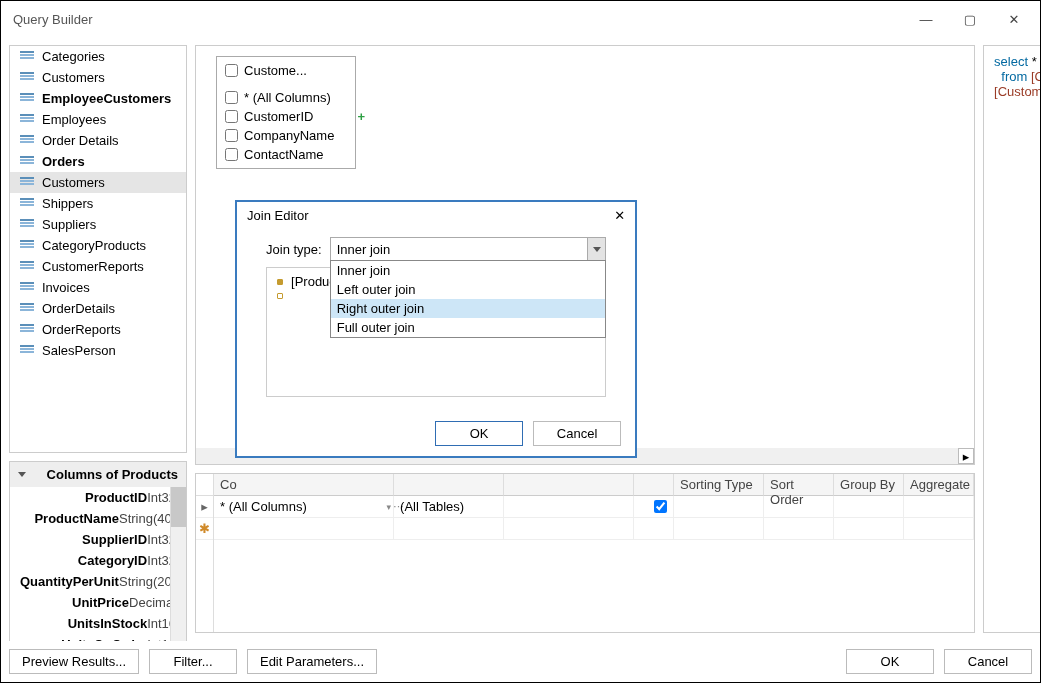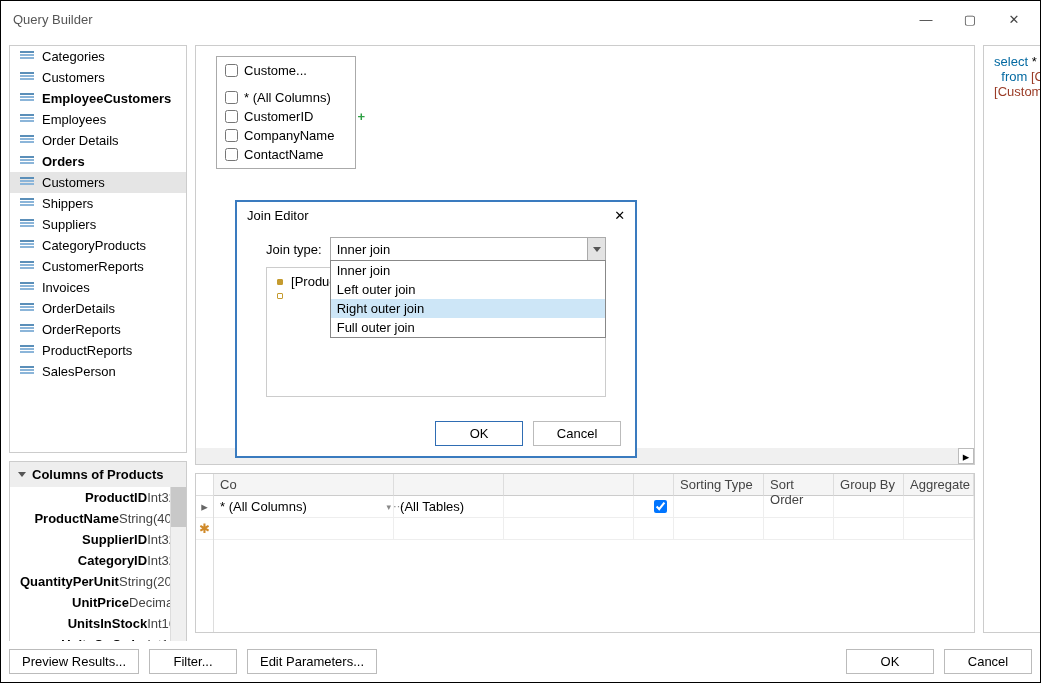--- a/index.html
+++ b/index.html
@@ -13,21 +13,21 @@
     .left-col { width: 240px; display: flex; flex-direction: column; gap: 8px; }
     .panel { border: 1px solid #ccc; background: #fff; }
     .tables-panel { flex: 0 0 auto; height: 408px; overflow-y: auto; }
     .table-item { display: flex; align-items: center; padding: 3px 10px; gap: 8px; }
     .table-item.selected { background: #e5e5e5; }
     .table-icon { width: 14px; height: 11px; display: inline-flex; flex-direction: column; gap:1px;}
     .table-icon div { height:2px; background:#8bb5d9; }
     .table-icon .dark { background:#5b8fb9;}
     .bold { font-weight: bold; }
     .columns-panel { flex:1; display:flex; flex-direction:column; }
-    .columns-header { background: #eee; padding: 5px 8px; display:flex; align-items:center; gap:6px; font-weight:bold;}
+    .columns-header { background: #eee; padding: 5px 8px; display:flex; align-items:center; gap:6px; font-weight:bold;justify-content:space-between;}
     .chevron { display:inline-block; width:0;height:0; border-left:4px solid transparent; border-right:4px solid transparent; border-top:5px solid #555;}
     .columns-body { flex:1; overflow-y:auto; position:relative;text-align:right;}
     .col-row { display:flex; padding:3px 10px; }
     .col-row .cname { flex:1; font-weight:bold; }
     .col-row .ctype { color:#444; }
     .vscroll { position:absolute; right:0; top:0; bottom:0; width:16px; background:#f0f0f0; border-left:1px solid #ddd;}
     .vscroll .thumb { background:#c8c8c8; }
     .mid-col { flex:1; display:flex; flex-direction:column; gap:8px; position:relative;}
     .canvas-area { flex:1; border:1px solid #ccc; position:relative; background:#fff; overflow:hidden;}
     .hsb { position:absolute; bottom:0; left:0; right:0; height:16px; background:#f0f0f0; display:flex; justify-content:flex-end; align-items:center;}
@@ -208,28 +208,20 @@
               <div></div>
             </span>
             <span>OrderReports</span>
           </div>
           <div class="table-item">
             <span class="table-icon">
               <div class="dark"></div>
               <div></div>
               <div></div>
             </span>
-            <span>ProductReports</span>
-          </div>
-          <div class="table-item">
-            <span class="table-icon">
-              <div class="dark"></div>
-              <div></div>
-              <div></div>
-            </span>
             <span>SalesPerson</span>
           </div>
         </div>
 
       <div class="panel columns-panel">
         <div class="columns-header">
           <span class="chevron"></span>
           <span>Columns of Products</span>
         </div>
         <div class="columns-body" id="columns-body">

